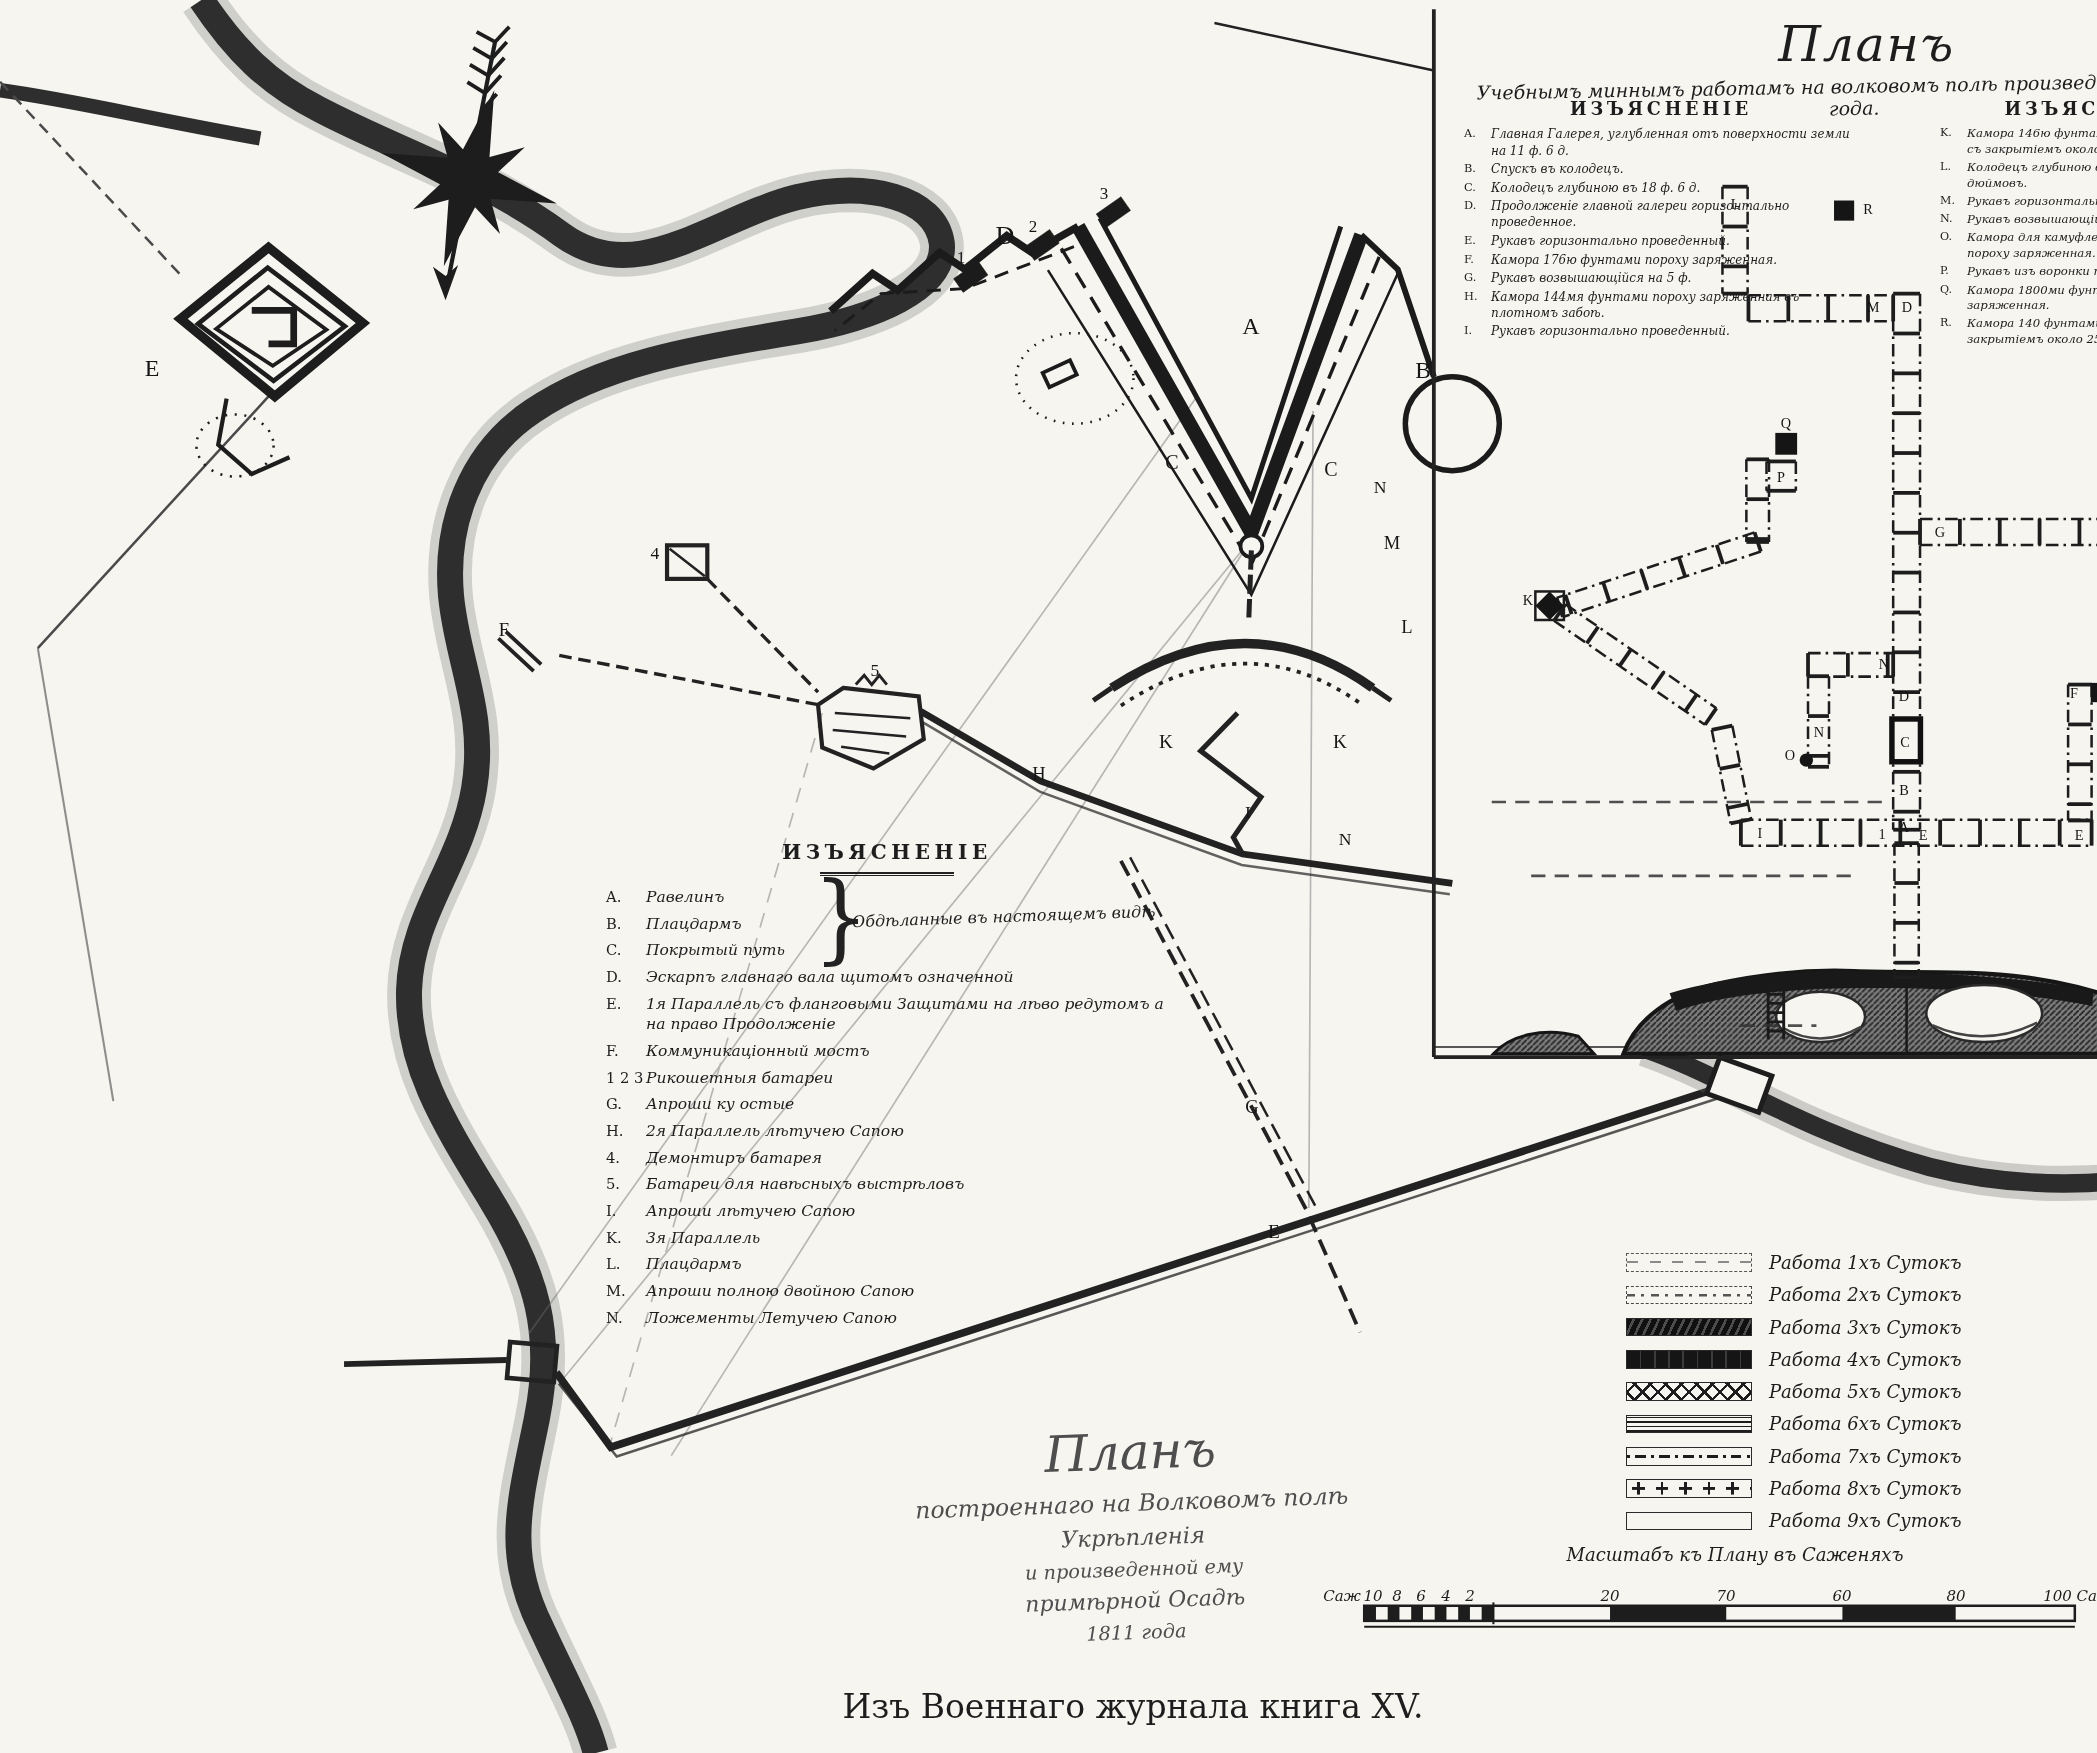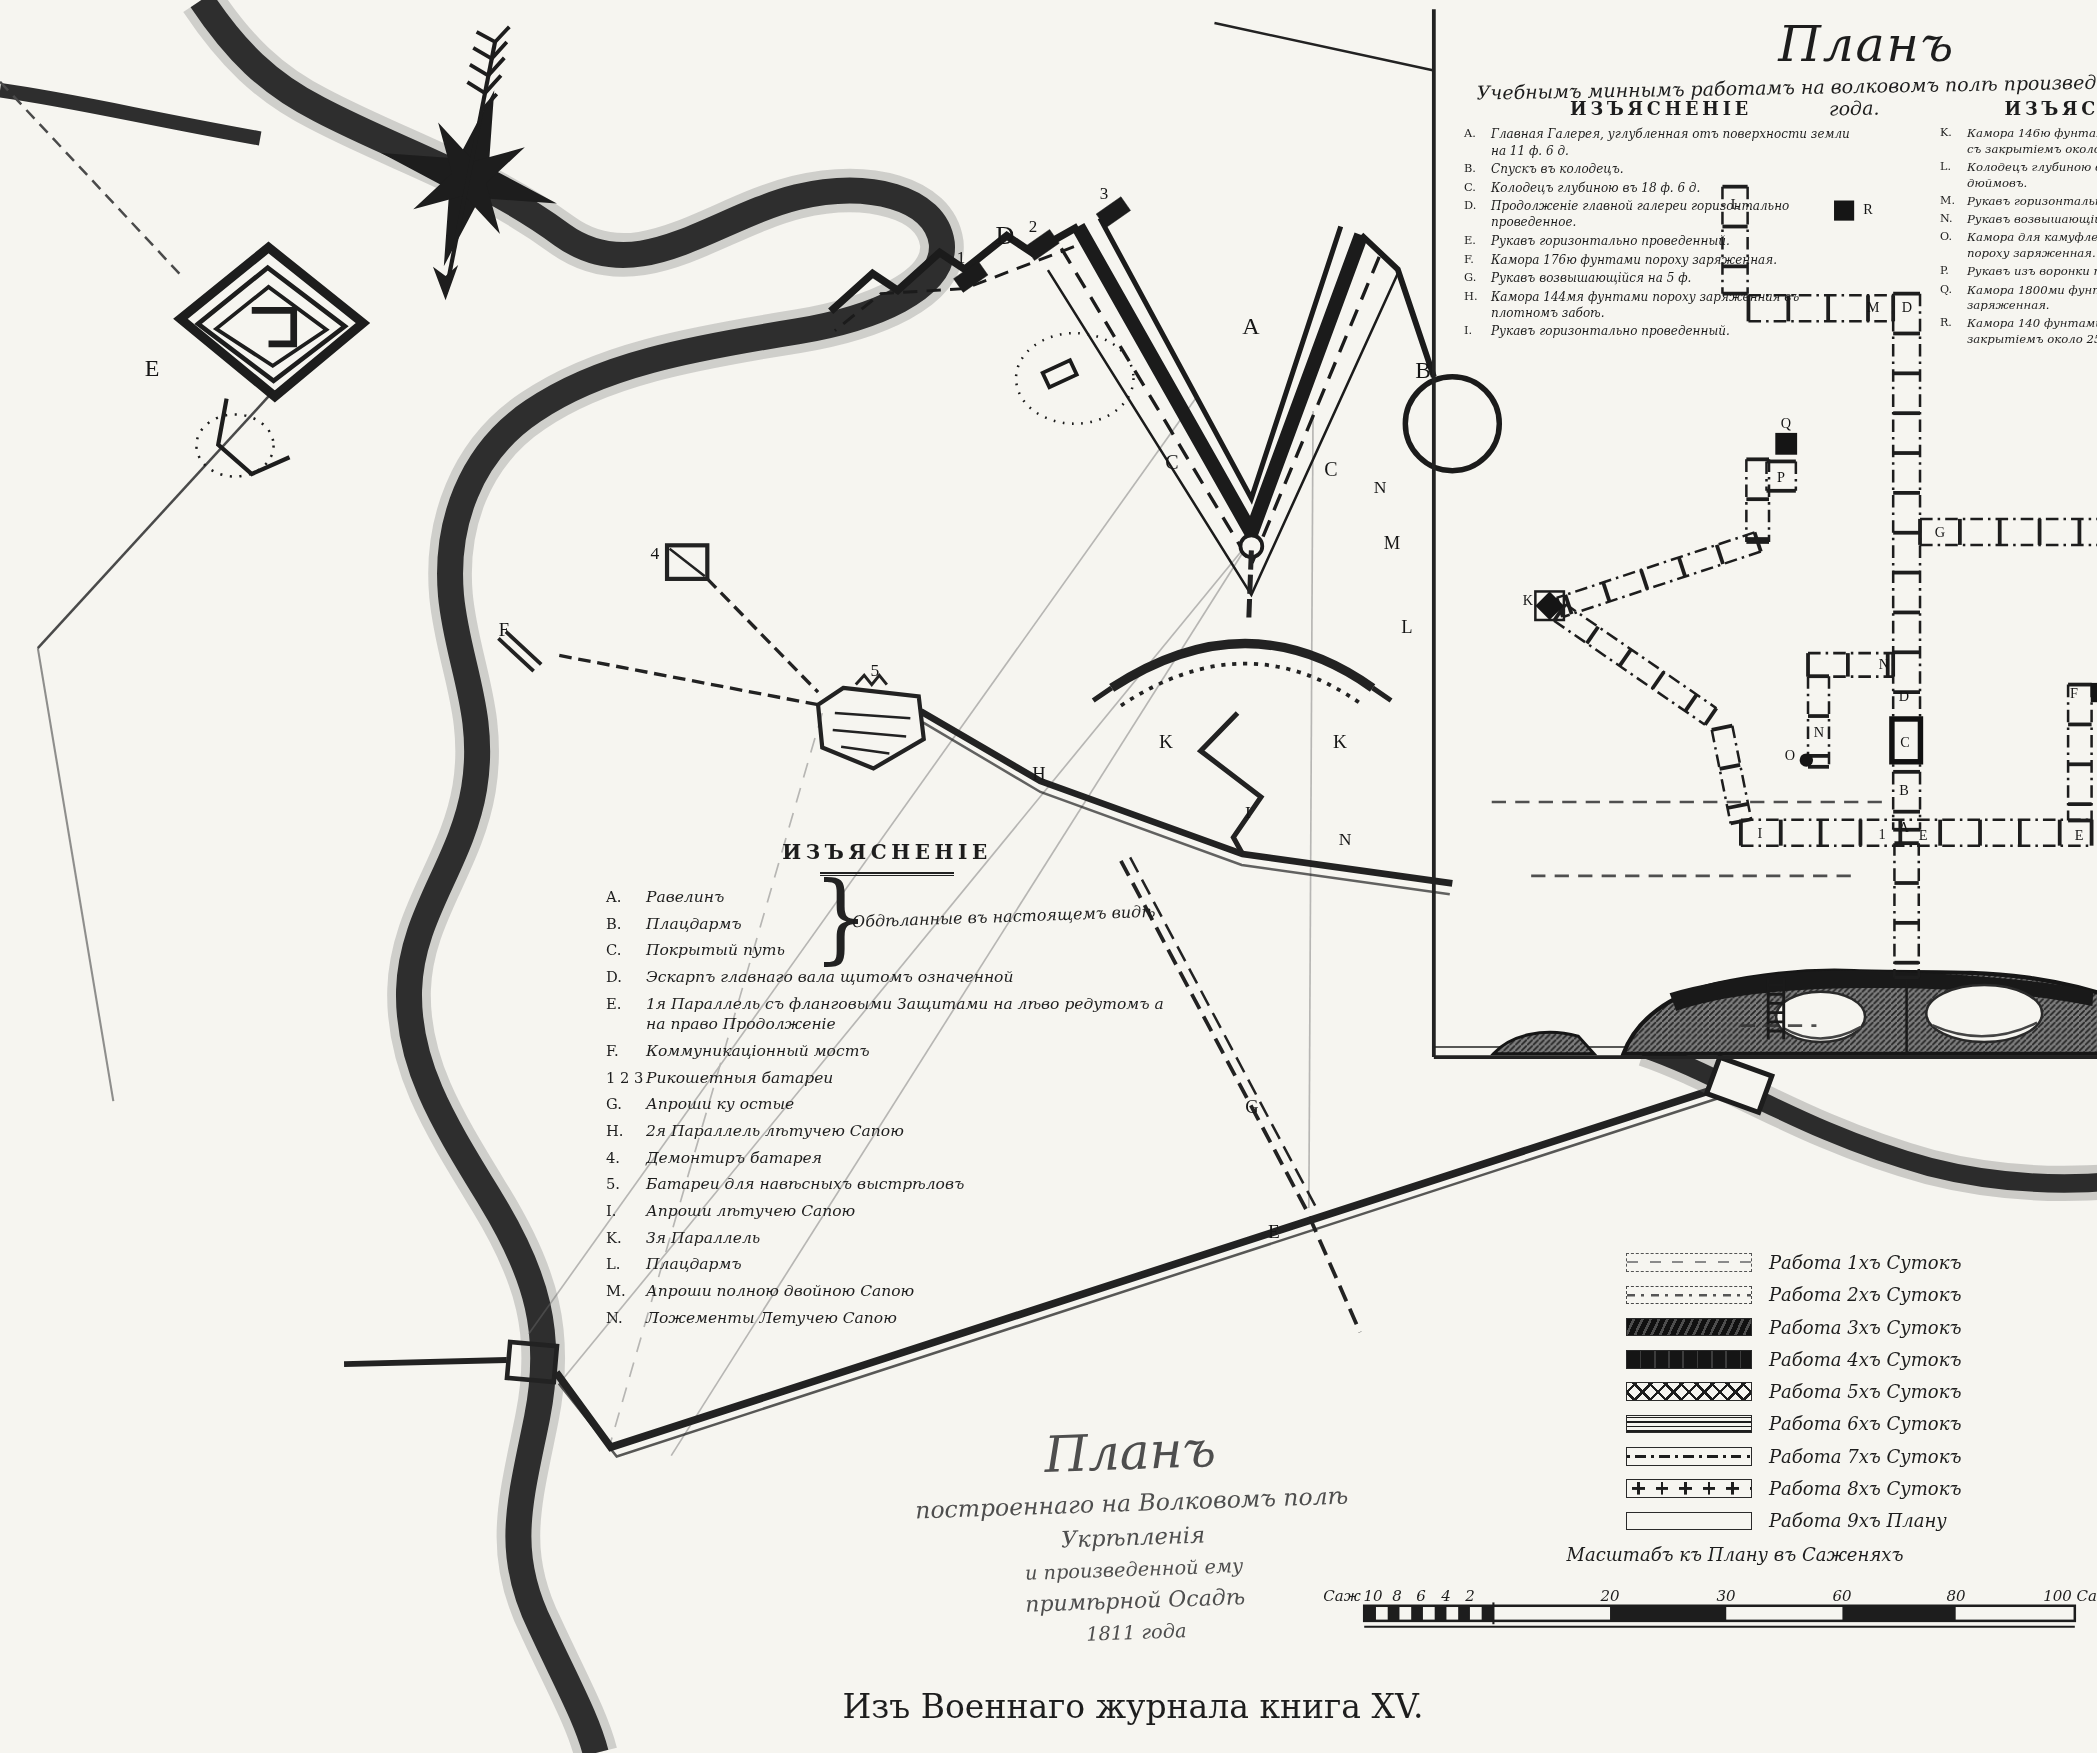--- a/index.html
+++ b/index.html
@@ -603,21 +603,21 @@
         <span class="work-label">Работа 7хъ Сутокъ</span>
       </div>
 
       <div class="work-row">
         <span class="sw" data-swatch="crosses"></span>
         <span class="work-label">Работа 8хъ Сутокъ</span>
       </div>
 
       <div class="work-row">
         <span class="sw" data-swatch="outline"></span>
-        <span class="work-label">Работа 9хъ Плану</span>
+        <span class="work-label">Работа 9хъ Сутокъ</span>
       </div>
     </div>
 </div>
 
 <div class="abs ctr ital scale-title">Масштабъ къ Плану въ Саженяхъ</div>
 <div>
 
     <span class="scale-tick" style="left: 1342px;">Саж</span>
 
     <span class="scale-tick" style="left: 1373px;">10</span>
@@ -625,21 +625,21 @@
     <span class="scale-tick" style="left: 1397px;">8</span>
 
     <span class="scale-tick" style="left: 1421px;">6</span>
 
     <span class="scale-tick" style="left: 1446px;">4</span>
 
     <span class="scale-tick" style="left: 1470px;">2</span>
 
     <span class="scale-tick" style="left: 1610px;">20</span>
 
-    <span class="scale-tick" style="left: 1726px;">30</span>
+    <span class="scale-tick" style="left: 1726px;">70</span>
 
     <span class="scale-tick" style="left: 1842px;">60</span>
 
     <span class="scale-tick" style="left: 1956px;">80</span>
 
     <span class="scale-tick" style="left: 2093px;">100 Саженъ</span>
   </div>
 
 <div class="abs" id="bottom-title">
   <div>

